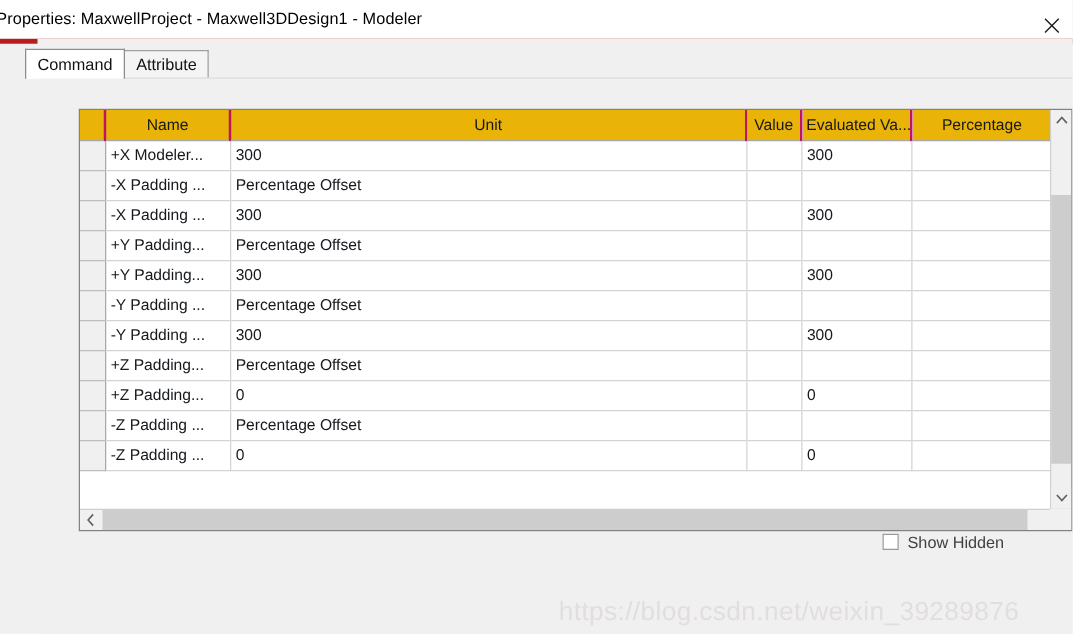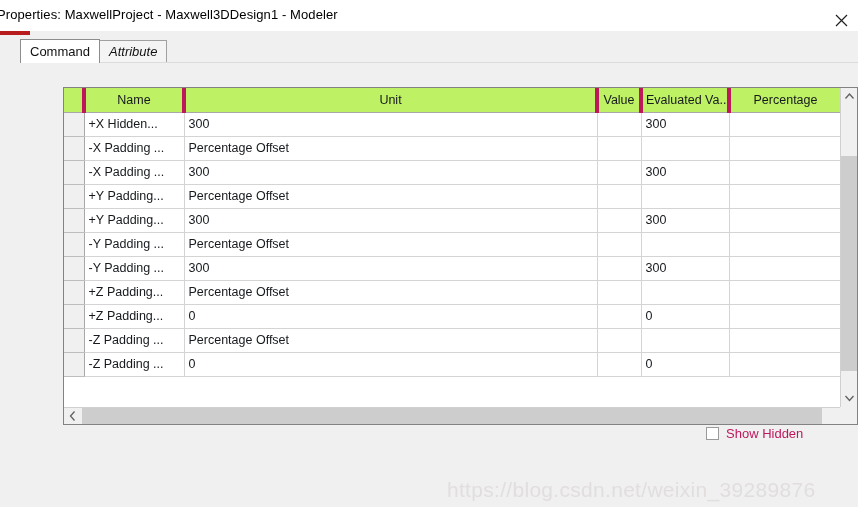--- a/index.html
+++ b/index.html
@@ -83,21 +83,21 @@
   }
   .tab.selected {
     top: 0;
     height: 24px;
     line-height: 24px;
     background: #ffffff;
     border-color: #8d8d8d;
     z-index: 3;
   }
   #tab-command { left: -10px; }
-  #tab-attribute { left: 69px; font-style: italic; }
+  #tab-attribute { left: 69px; }
   .tabstrip-line {
     position: absolute;
     left: 0;
     top: 23px;
     width: 858px;
     height: 1px;
     background: #dcdcdc;
     z-index: 1;
   }
 
@@ -121,22 +121,22 @@
     overflow: hidden;
   }
   table.grid {
     border-collapse: collapse;
     table-layout: fixed;
     width: 778px;
     font-size: 12.5px;
   }
   table.grid th {
     height: 24px;
-    background: #bef264;
-    border-right: 4px solid #be185d;
+    background: #eab308;
+    border-right: 2px solid #be185d;
     border-bottom: 1px solid #a8a8a8;
     font-weight: normal;
     color: #16191d;
     text-align: center;
     padding: 0 3px;
     box-sizing: border-box;
     overflow: hidden;
     white-space: nowrap;
     text-overflow: clip;
     cursor: pointer;
@@ -255,21 +255,21 @@
     height: 13px;
     border: 1px solid #9a9a9a;
     background: #ffffff;
     box-sizing: border-box;
     display: inline-block;
     margin-right: 7px;
     flex: none;
   }
   .show-hidden-label {
     font-size: 13px;
-    color: #be185d;
+    color: #404040;
     white-space: nowrap;
   }
 
   
   .watermark {
     position: absolute;
     left: 447px;
     top: 478px;
     font-size: 21px;
     color: #e2dede;
@@ -318,21 +318,21 @@
             <th>Name</th>
             <th>Unit</th>
             <th>Value</th>
             <th>Evaluated Va...</th>
             <th>Percentage</th>
           </tr>
         </thead>
         <tbody id="grid-body">
             <tr>
               <td class="sel-cell"></td>
-              <td>+X Hidden...</td>
+              <td>+X Modeler...</td>
               <td>300</td>
               <td></td>
               <td>300</td>
               <td></td>
             </tr>
             <tr>
               <td class="sel-cell"></td>
               <td>-X Padding ...</td>
               <td>Percentage Offset</td>
               <td></td>

